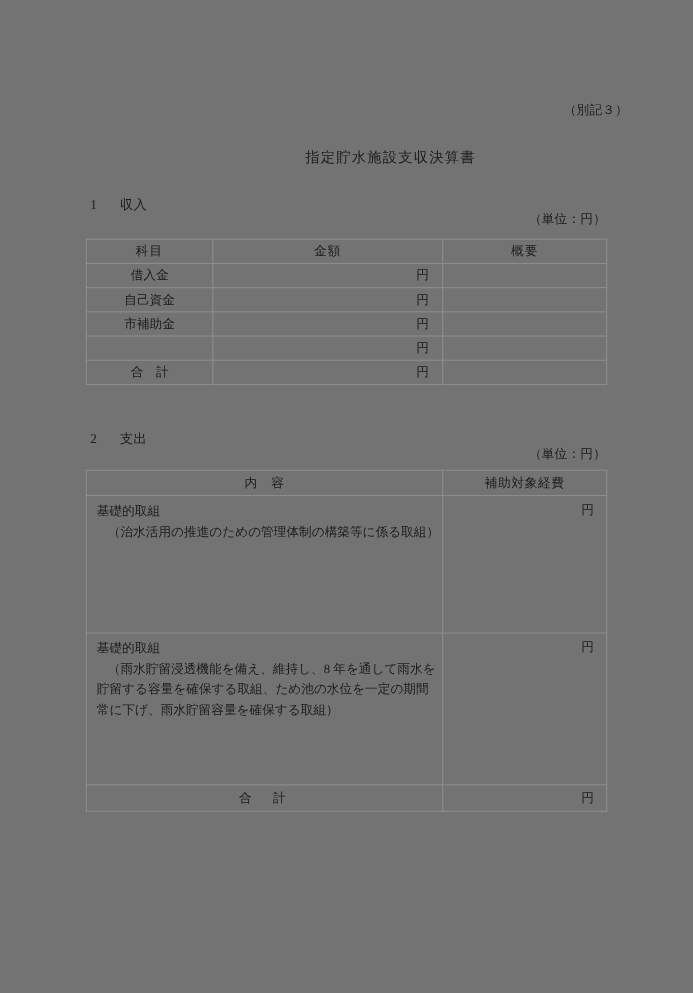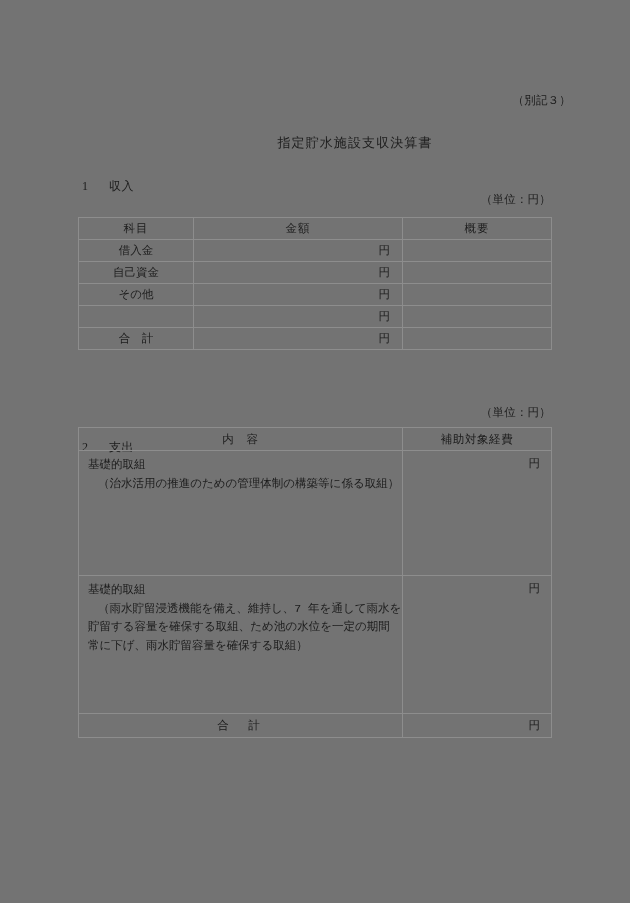--- a/index.html
+++ b/index.html
@@ -53,21 +53,21 @@
     font-size: 12px;
     letter-spacing: 0.4px;
     white-space: nowrap;
   }
   .section-heading .num {
     display: inline-block;
     width: 27px;
     font-family: "Liberation Serif", serif;
   }
   #heading-income { top: 178px; }
-  #heading-expense { top: 391px; margin-top: 48px; }
+  #heading-expense { top: 391px; }
 
   
   .unit-note {
     position: absolute;
     right: 79px;
     font-size: 11.5px;
     letter-spacing: 0.2px;
     white-space: nowrap;
   }
   #unit-income { top: 192px; }
@@ -135,21 +135,20 @@
   #table-expense th {
     height: 22px;
     text-align: center;
     vertical-align: middle;
     letter-spacing: 0.6px;
   }
   #table-expense td.cell-content {
     padding: 5px 9px 6px 9px;
     line-height: 1.62;
     text-align: left;
-    font-family: Liberation Mono, monospace;
   }
   #table-expense td.cell-subsidy {
     text-align: right;
     padding: 5px 11px 0 0;
     vertical-align: top;
   }
   #table-expense tr.row-initiative-1 td { height: 113px; }
   #table-expense tr.row-initiative-2 td { height: 126px; }
   #table-expense tr.row-total td {
     height: 23px;
@@ -201,21 +200,21 @@
         <td class="cell-item">借入金</td>
         <td class="cell-amount">円</td>
         <td class="cell-note"></td>
       </tr>
       <tr>
         <td class="cell-item">自己資金</td>
         <td class="cell-amount">円</td>
         <td class="cell-note"></td>
       </tr>
       <tr>
-        <td class="cell-item">その他</td>
+        <td class="cell-item">市補助金</td>
         <td class="cell-amount">円</td>
         <td class="cell-note"></td>
       </tr>
       <tr>
         <td class="cell-item"></td>
         <td class="cell-amount">円</td>
         <td class="cell-note"></td>
       </tr>
       <tr>
         <td class="cell-item">合　計</td>
@@ -246,21 +245,21 @@
       <tr class="row-initiative-1">
         <td class="cell-content">
           <span class="line">基礎的取組</span>
           <span class="line indent">（治水活用の推進のための管理体制の構築等に係る取組）</span>
         </td>
         <td class="cell-subsidy">円</td>
       </tr>
       <tr class="row-initiative-2">
         <td class="cell-content">
           <span class="line">基礎的取組</span>
-          <span class="line indent">（雨水貯留浸透機能を備え、維持し、7 年を通して雨水を</span>
+          <span class="line indent">（雨水貯留浸透機能を備え、維持し、8 年を通して雨水を</span>
           <span class="line">貯留する容量を確保する取組、ため池の水位を一定の期間</span>
           <span class="line">常に下げ、雨水貯留容量を確保する取組）</span>
         </td>
         <td class="cell-subsidy">円</td>
       </tr>
       <tr class="row-total">
         <td class="cell-total-label">合　計</td>
         <td class="cell-total-amount">円</td>
       </tr>
     </tbody>

